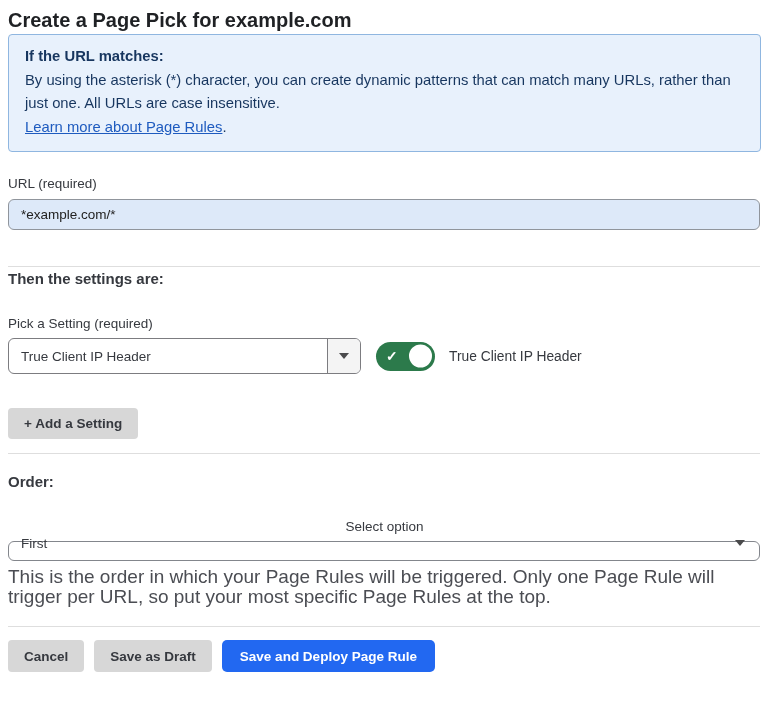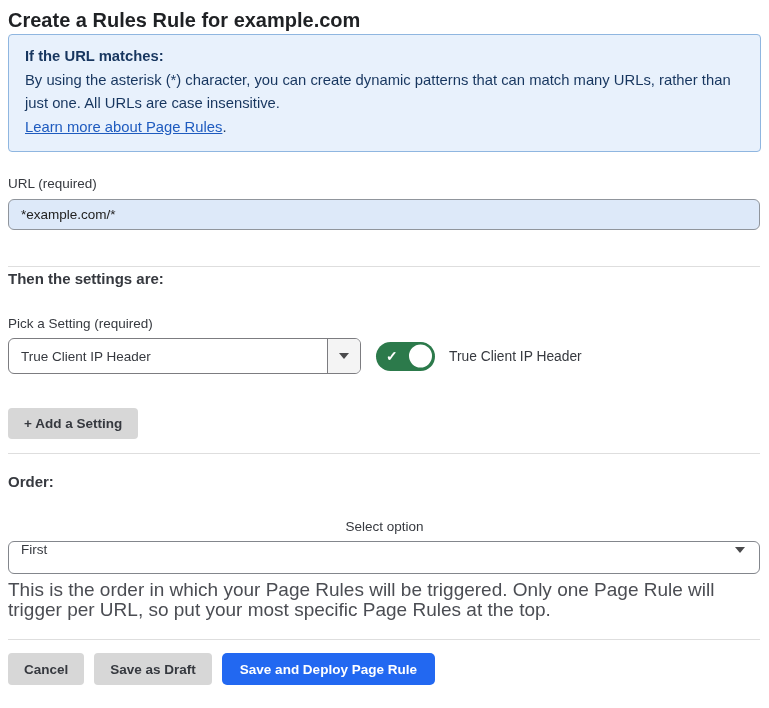--- a/index.html
+++ b/index.html
@@ -164,21 +164,21 @@
     cursor: pointer;
     display: inline-flex;
     align-items: center;
     font-weight: bold;
   }
   .btn-add { margin-top: 34px; }
 
   .order-select {
     margin-top: 5px;
     width: 752px;
-    height: 33px;
+    height: 20px;
     border: 1px solid #83868c;
     border-radius: 6px;
     background: #ffffff;
     display: flex;
     align-items: center;
     justify-content: space-between;
     padding: 0 14px 16px 12px;
     font-size: 13.5px;
     color: #36393f;
     cursor: pointer;
@@ -209,21 +209,21 @@
     color: #ffffff;
     border-radius: 5px;
     padding: 0 18px;
   }
 </style>
 </head>
 <body>
 
 <div class="page">
 
-  <h1 class="page-title">Create a Rules Rule for example.com</h1>
+  <h1 class="page-title">Create a Page Pick for example.com</h1>
 
   <div class="info-box">
     <div class="info-heading">If the URL matches:</div>
     <div class="info-body">By using the asterisk (*) character, you can create dynamic patterns that can match many URLs, rather than just one. All URLs are case insensitive.</div>
     <div><a class="info-link">Learn more about Page Rules</a><span>.</span></div>
   </div>
 
   <div class="field-label lbl-url">URL (required)</div>
   <input class="url-input" type="text" value="*example.com/*" style="">
 

